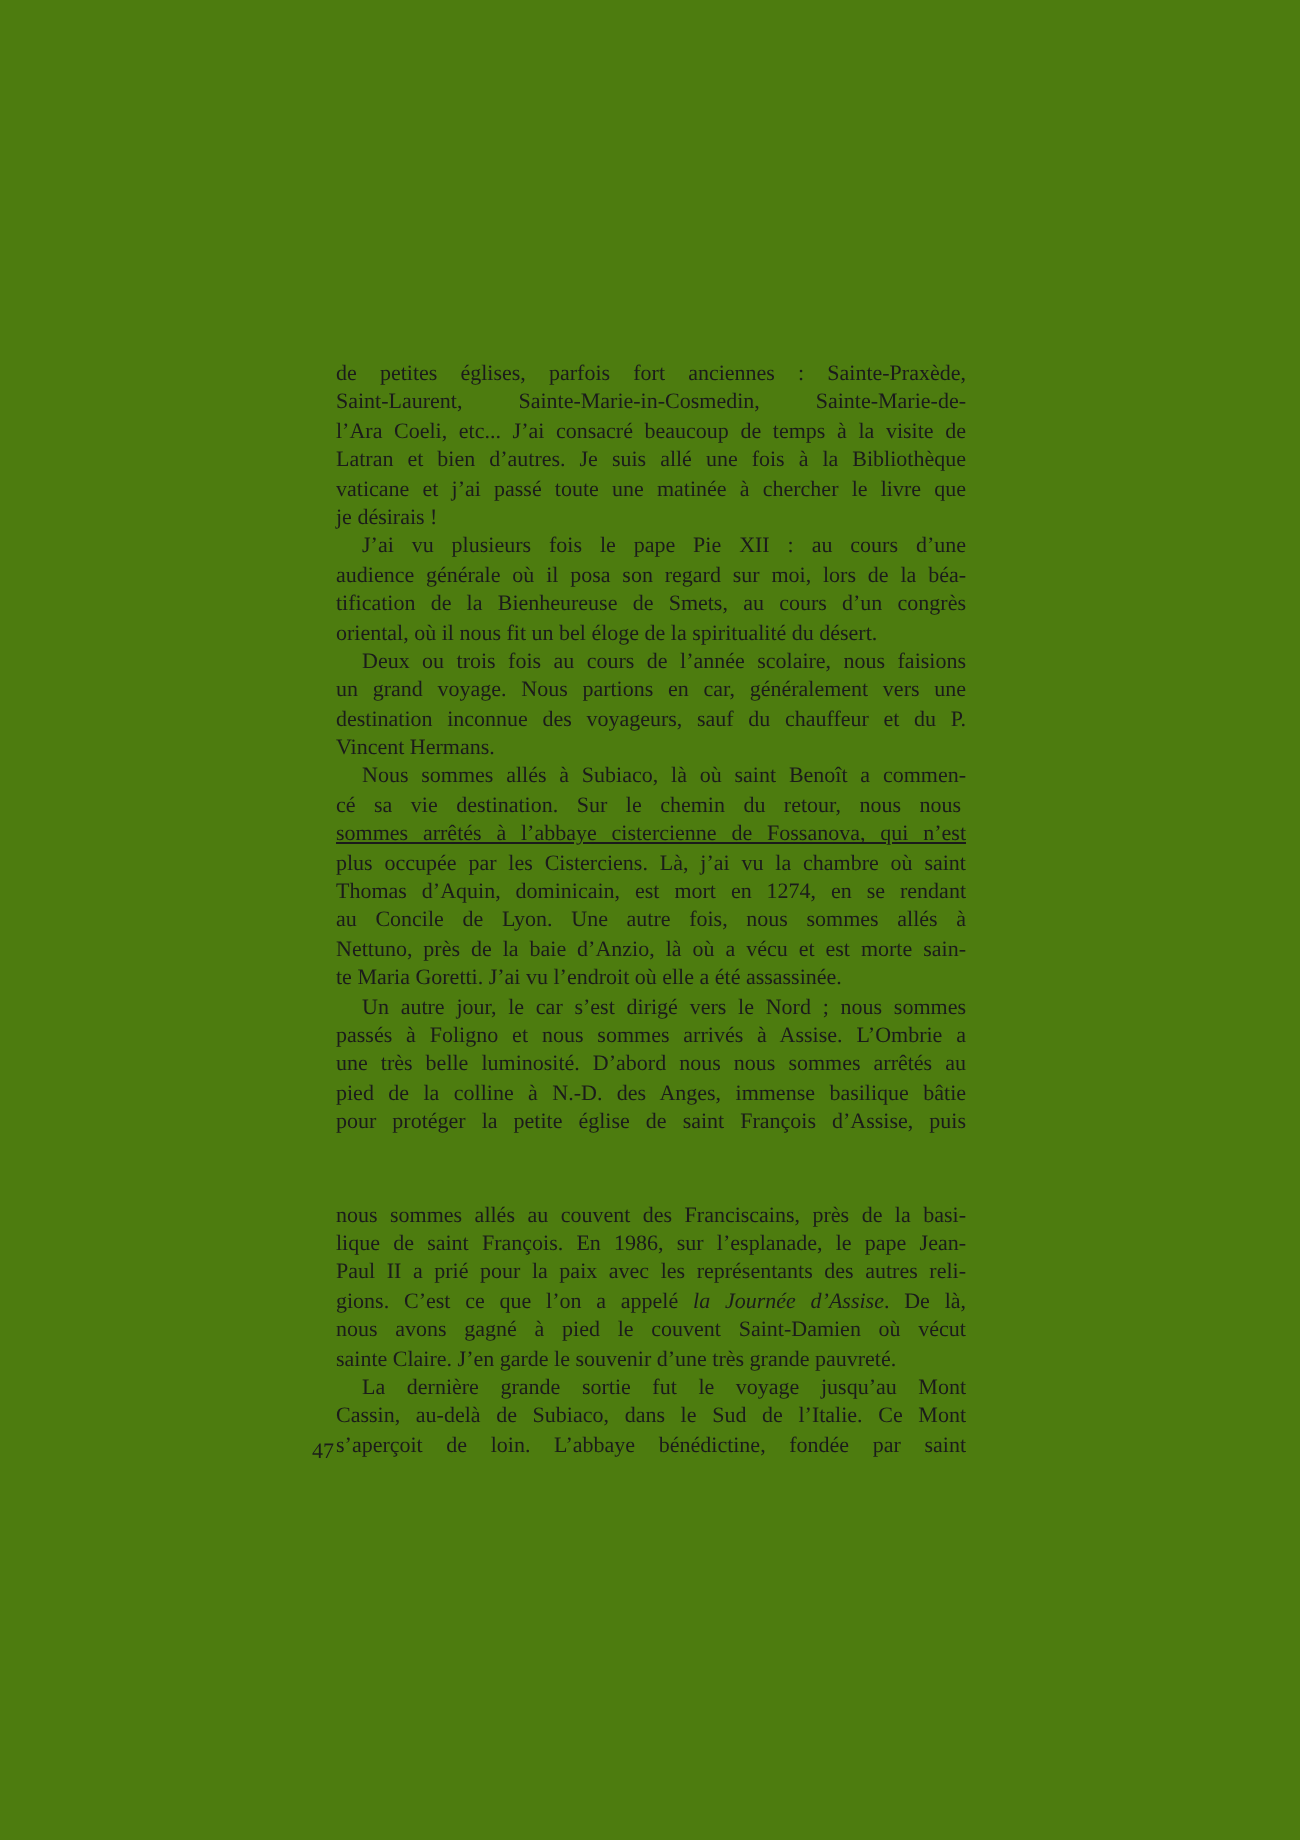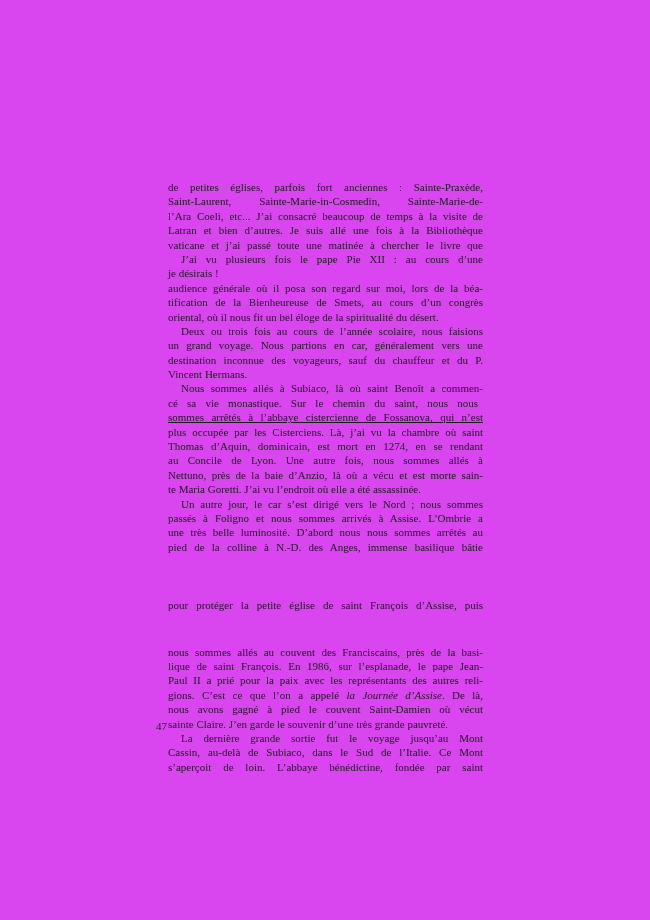--- a/index.html
+++ b/index.html
@@ -9,21 +9,21 @@
   body {
     width: 650px;
     height: 920px;
     background: #ffffff;
     font-family: "Liberation Serif", serif;
   }
   .page {
     position: relative;
     width: 650px;
     height: 920px;
-    background: #d946ef;
+    background: #4d7c0f;
     overflow: hidden;
   }
   .text-block {
     position: absolute;
     left: 168px;
     top: 180px;
     width: 315px;
     color: #1b1b1b;
     font-size: 11px;
   }
@@ -48,42 +48,42 @@
 </head>
 <body style="background: rgb(255, 255, 255);">
 
 <div class="page">
   <div class="text-block" style="color: rgb(27, 27, 27);">
       <div class="line" style="word-spacing: 8.824px;"><span><span>de petites églises, parfois fort anciennes : Sainte-Praxède,</span></span></div>
       <div class="line" style="word-spacing: 25.234px;"><span><span>Saint-Laurent, Sainte-Marie-in-Cosmedin, Sainte-Marie-de-</span></span></div>
       <div class="line" style="word-spacing: 3.063px;"><span><span>l’Ara Coeli, etc... J’ai consacré beaucoup de temps à la visite de</span></span></div>
       <div class="line" style="word-spacing: 4.254px;"><span><span>Latran et bien d’autres. Je suis allé une fois à la Bibliothèque</span></span></div>
       <div class="line" style="word-spacing: 3.842px;"><span><span>vaticane et j’ai passé toute une matinée à chercher le livre que</span></span></div>
+      <div class="line"><span><span>je désirais !</span></span></div>
       <div class="line" style="padding-left: 13px; word-spacing: 6.209px;"><span><span>J’ai vu plusieurs fois le pape Pie XII : au cours d’une</span></span></div>
-      <div class="line"><span><span>je désirais !</span></span></div>
       <div class="line" style="word-spacing: 3.163px;"><span><span>audience générale où il posa son regard sur moi, lors de la béa-</span></span></div>
       <div class="line" style="word-spacing: 4.859px;"><span><span>tification de la Bienheureuse de Smets, au cours d’un congrès</span></span></div>
       <div class="line"><span><span>oriental, où il nous fit un bel éloge de la spiritualité du désert.</span></span></div>
       <div class="line" style="padding-left: 13px; word-spacing: 3.47px;"><span><span>Deux ou trois fois au cours de l’année scolaire, nous faisions</span></span></div>
       <div class="line" style="word-spacing: 4.606px;"><span><span>un grand voyage. Nous partions en car, généralement vers une</span></span></div>
       <div class="line" style="word-spacing: 4.575px;"><span><span>destination inconnue des voyageurs, sauf du chauffeur et du P.</span></span></div>
       <div class="line"><span><span>Vincent Hermans.</span></span></div>
       <div class="line" style="padding-left: 13px; word-spacing: 3.652px;"><span><span>Nous sommes allés à Subiaco, là où saint Benoît a commen-</span></span></div>
-      <div class="line" style="word-spacing: 6.494px;"><span><span>cé sa vie monastique. Sur le chemin du saint, nous nous</span></span></div>
+      <div class="line" style="word-spacing: 6.494px;"><span><span>cé sa vie destination. Sur le chemin du retour, nous nous</span></span></div>
       <div class="line" style="word-spacing: 4.668px; text-decoration: underline;"><span><span>sommes arrêtés à l’abbaye cistercienne de Fossanova, qui n’est</span></span></div>
       <div class="line" style="word-spacing: 3.172px; text-align: right;"><span><span>plus occupée par les Cisterciens. Là, j’ai vu la chambre où saint</span></span></div>
       <div class="line" style="word-spacing: 4.722px;"><span><span>Thomas d’Aquin, dominicain, est mort en 1274, en se rendant</span></span></div>
       <div class="line" style="word-spacing: 6.572px;"><span><span>au Concile de Lyon. Une autre fois, nous sommes allés à</span></span></div>
       <div class="line" style="word-spacing: 2.731px;"><span><span>Nettuno, près de la baie d’Anzio, là où a vécu et est morte sain-</span></span></div>
       <div class="line"><span><span>te Maria Goretti. J’ai vu l’endroit où elle a été assassinée.</span></span></div>
       <div class="line" style="padding-left: 13px; word-spacing: 3.132px;"><span><span>Un autre jour, le car s’est dirigé vers le Nord ; nous sommes</span></span></div>
       <div class="line" style="word-spacing: 4.197px;"><span><span>passés à Foligno et nous sommes arrivés à Assise. L’Ombrie a</span></span></div>
       <div class="line" style="word-spacing: 3.771px;"><span><span>une très belle luminosité. D’abord nous nous sommes arrêtés au</span></span></div>
       <div class="line" style="word-spacing: 4.466px;"><span><span>pied de la colline à N.-D. des Anges, immense basilique bâtie</span></span></div>
-      <div class="line" style="word-spacing: 5.266px; margin-top: 44px;"><span><span>pour protéger la petite église de saint François d’Assise, puis</span></span></div>
+      <div class="line" style="word-spacing: 5.266px;"><span><span>pour protéger la petite église de saint François d’Assise, puis</span></span></div>
       <div class="line" style="word-spacing: 3.487px; margin-top: 32px;"><span><span>nous sommes allés au couvent des Franciscains, près de la basi-</span></span></div>
       <div class="line" style="word-spacing: 3.855px;"><span><span>lique de saint François. En 1986, sur l’esplanade, le pape Jean-</span></span></div>
       <div class="line" style="word-spacing: 3.036px;"><span><span>Paul II a prié pour la paix avec les représentants des autres reli-</span></span></div>
       <div class="line" style="word-spacing: 4.642px;"><span><span>gions. C’est ce que l’on a appelé </span><i>la Journée d’Assise</i><span>. De là,</span></span></div>
       <div class="line" style="word-spacing: 6.115px;"><span><span>nous avons gagné à pied le couvent Saint-Damien où vécut</span></span></div>
       <div class="line"><span><span>sainte Claire. J’en garde le souvenir d’une très grande pauvreté.</span></span></div>
       <div class="line" style="padding-left: 13px; word-spacing: 8.045px;"><span><span>La dernière grande sortie fut le voyage jusqu’au Mont</span></span></div>
       <div class="line" style="word-spacing: 5.075px;"><span><span>Cassin, au-delà de Subiaco, dans le Sud de l’Italie. Ce Mont</span></span></div>
       <div class="line" style="word-spacing: 9.06px;"><span><span>s’aperçoit de loin. L’abbaye bénédictine, fondée par saint</span></span></div>
     </div>

